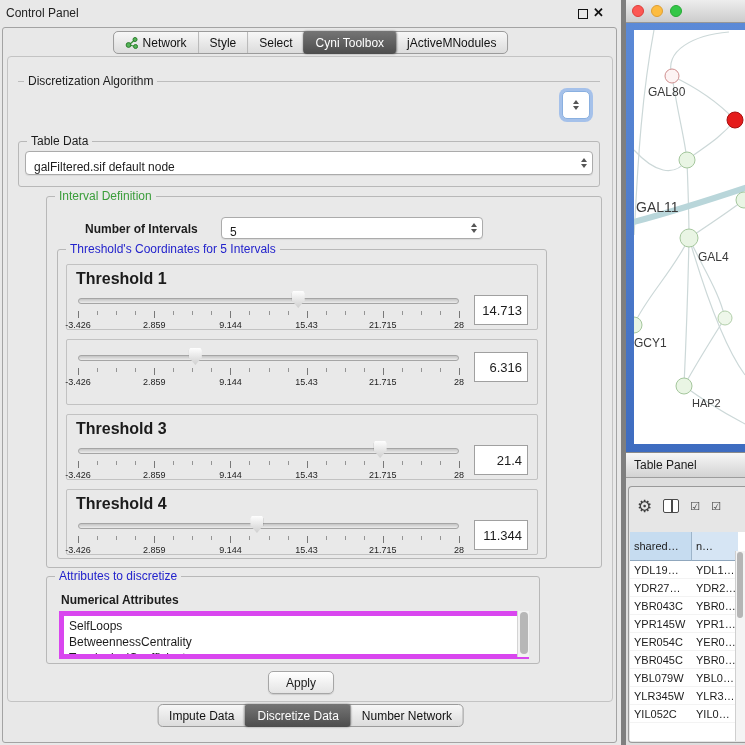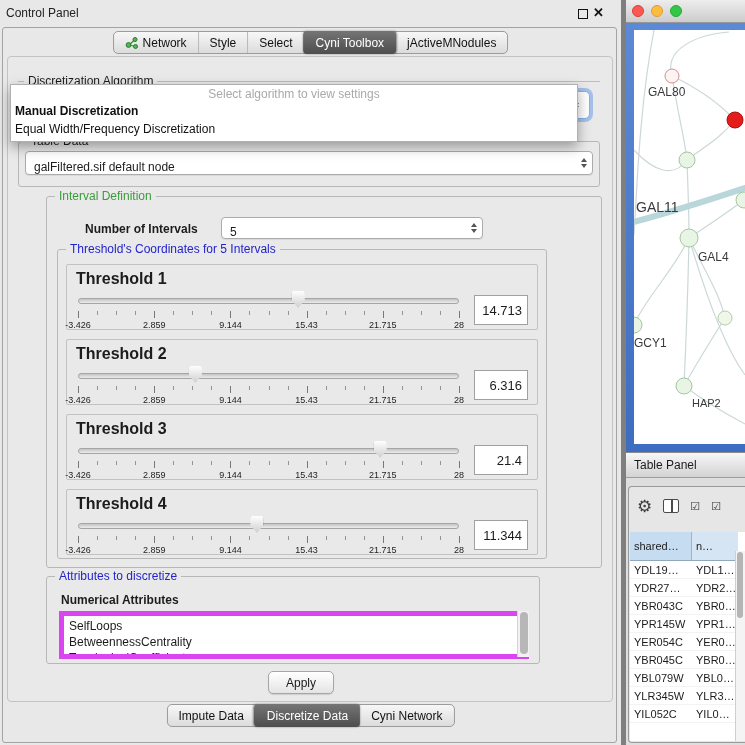--- a/index.html
+++ b/index.html
@@ -138,25 +138,20 @@
       </div>
   </div>
 
   <div class="algo-line"></div>
   <div class="algo-label">Discretization Algorithm</div>
   <div class="combo-remnant">
     <span class="arrow-up"></span>
     <span class="arrow-down"></span>
   </div>
 
-  <div class="popup">
-    <div class="popup-placeholder">Select algorithm to view settings</div>
-    <div class="popup-item bold">Manual Discretization</div>
-    <div class="popup-item">Equal Width/Frequency Discretization</div>
-  </div>
 
   <div class="fieldset" style="left:18px;top:141px;width:582px;height:46px;">
     <span class="legend">Table Data</span>
     <div class="combo" style="left:6px;top:9px;right:6px;height:24px;">
       <span>galFiltered.sif default node</span>
       <span class="arrows">
           <span class="arrow-up"></span>
           <span class="arrow-down"></span>
         </span>
     </div>
@@ -213,21 +208,20 @@
                   <span style="left: 60%;">15.43</span>
                   <span style="left: 80%;">21.715</span>
                   <span style="left: 100%;">28</span>
                 </div>
             </div>
             <div class="value-box">14.713</div>
           </div>
         </div>
 
         <div class="thr-box">
-          <div class="thr-label">Threshold 2</div>
           <div class="thr-row">
             <div class="slider">
               <div class="track"></div>
               <div class="thumb" style="left: 30.9998%;"></div>
               <div class="ticks">
                   <div class="tick major" style="left: 0%;"></div>
                   <div class="tick" style="left: 5%;"></div>
                   <div class="tick" style="left: 10%;"></div>
                   <div class="tick" style="left: 15%;"></div>
                   <div class="tick major" style="left: 20%;"></div>
@@ -365,21 +359,21 @@
   <div class="apply-btn">Apply</div>
 
   <div class="seg bottom-tabs">
     <div class="seg-item">
         <span>Impute Data</span>
       </div>
     <div class="seg-item selected">
         <span>Discretize Data</span>
       </div>
     <div class="seg-item">
-        <span>Cyni Network</span>
+        <span>Number Network</span>
       </div>
   </div>
 </div>
 
 <div class="divider"></div>
 
 <div class="right-panel">
 
   <div class="net-window">
     <div class="net-titlebar">

